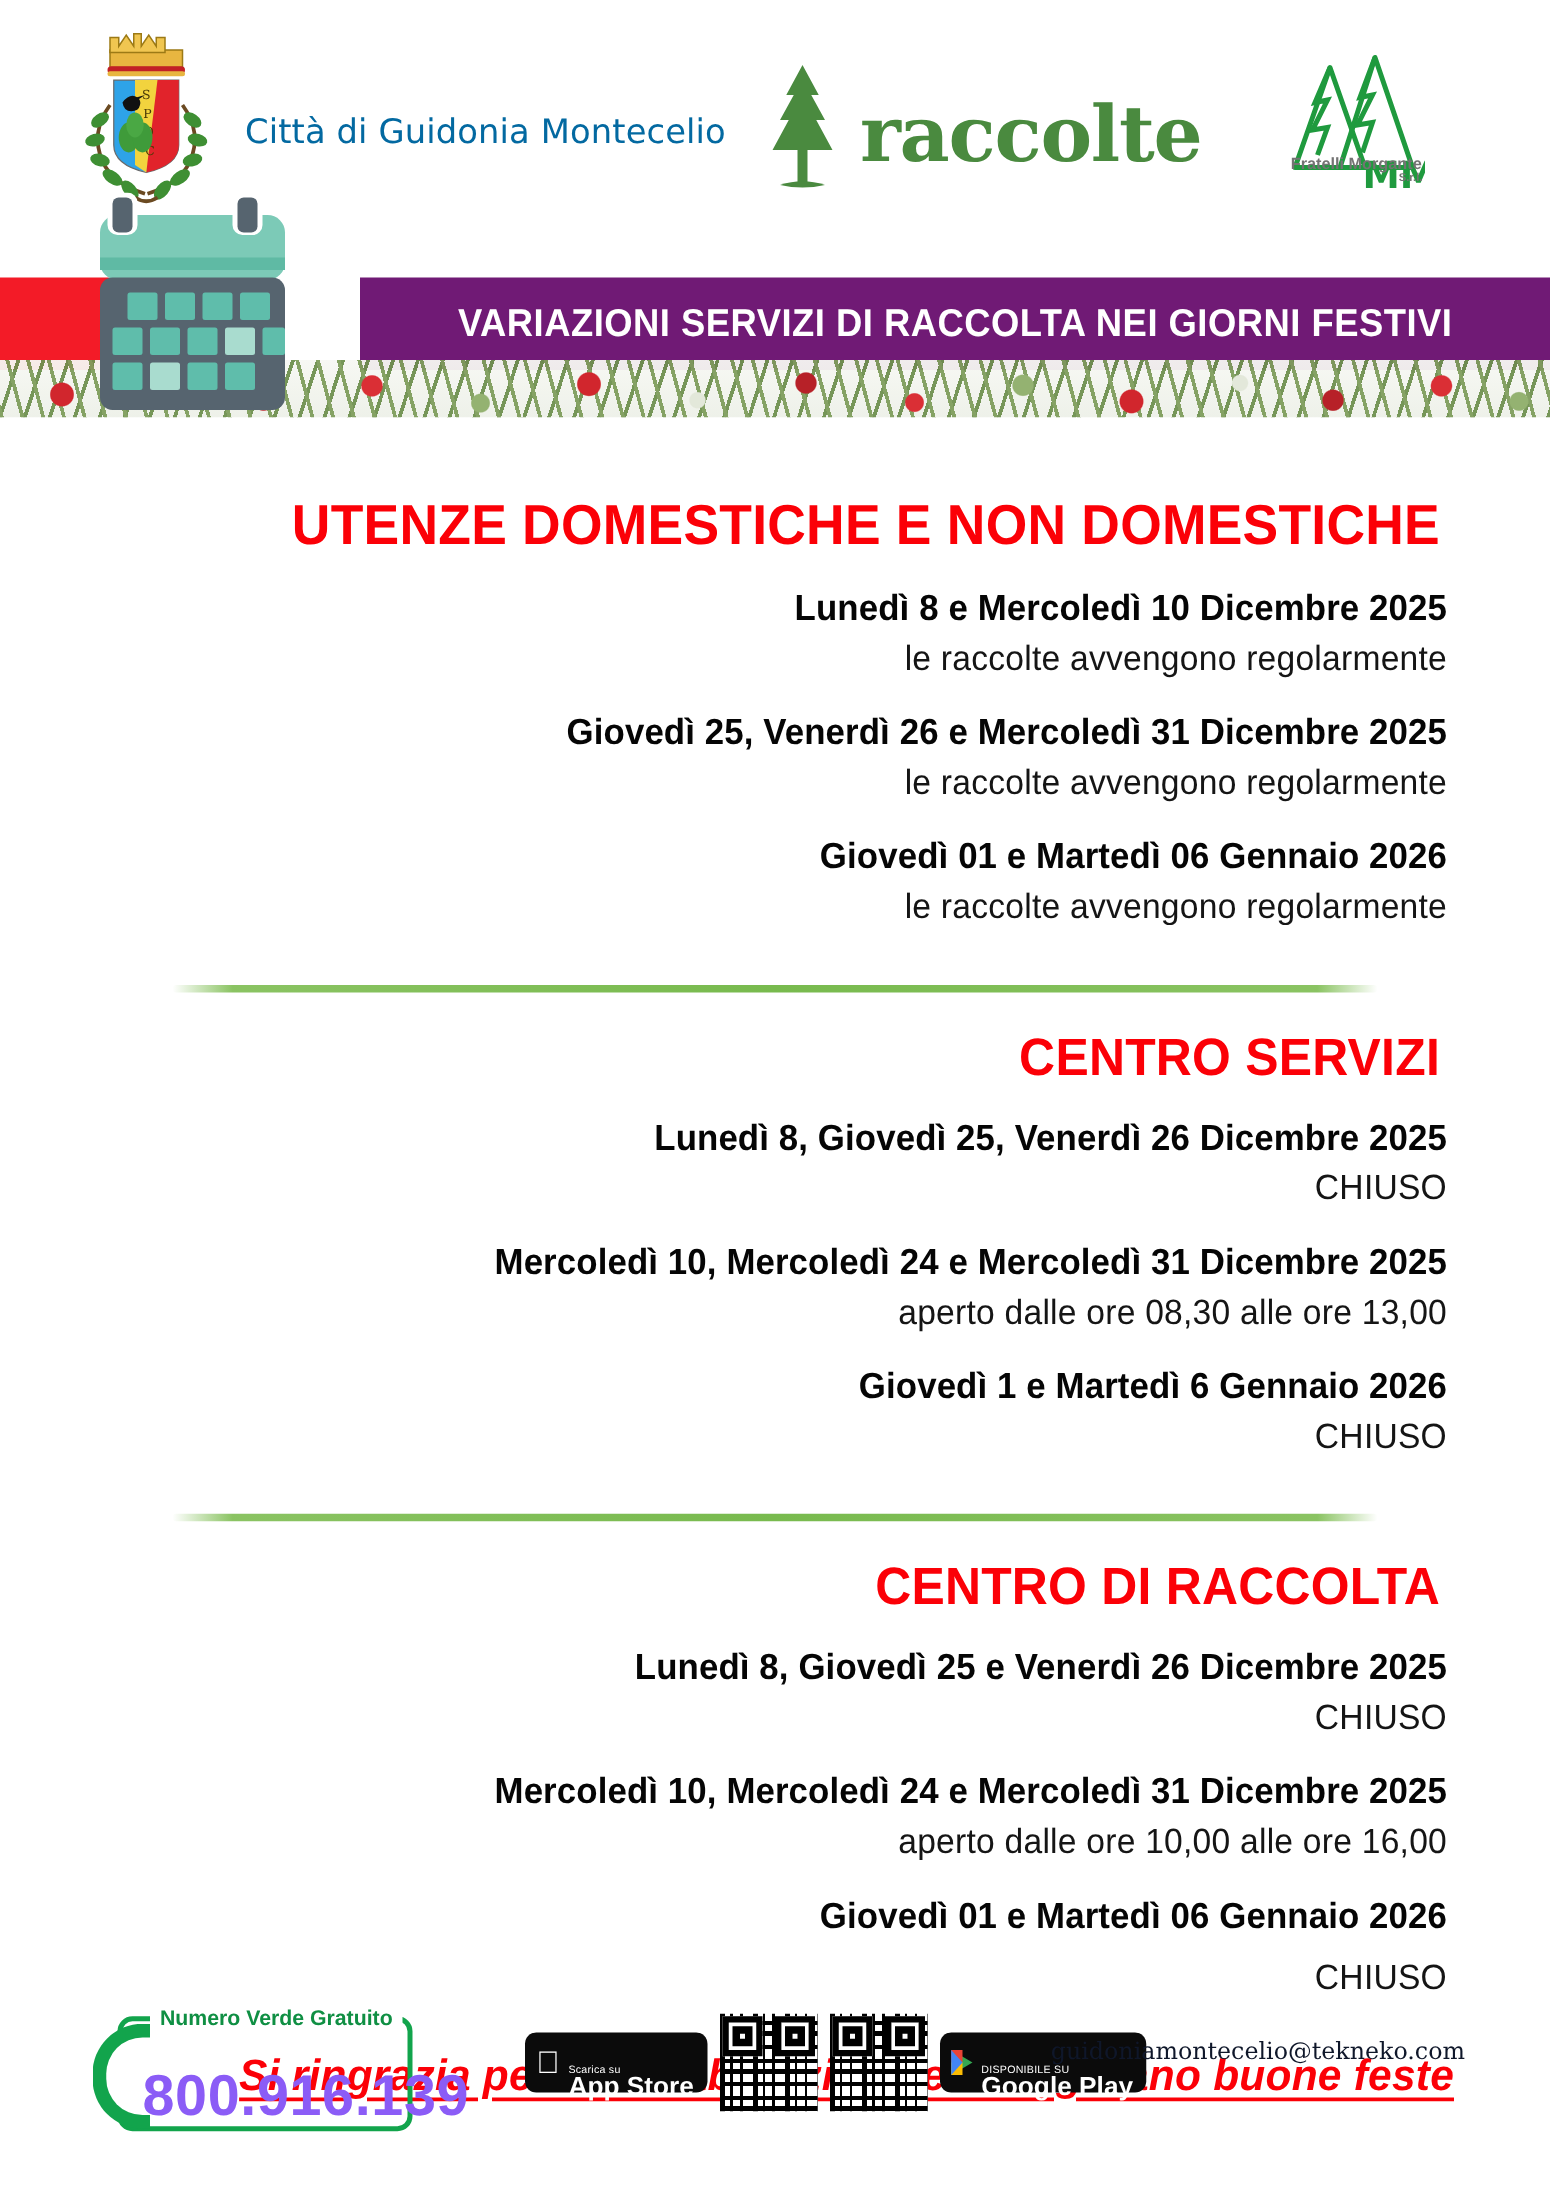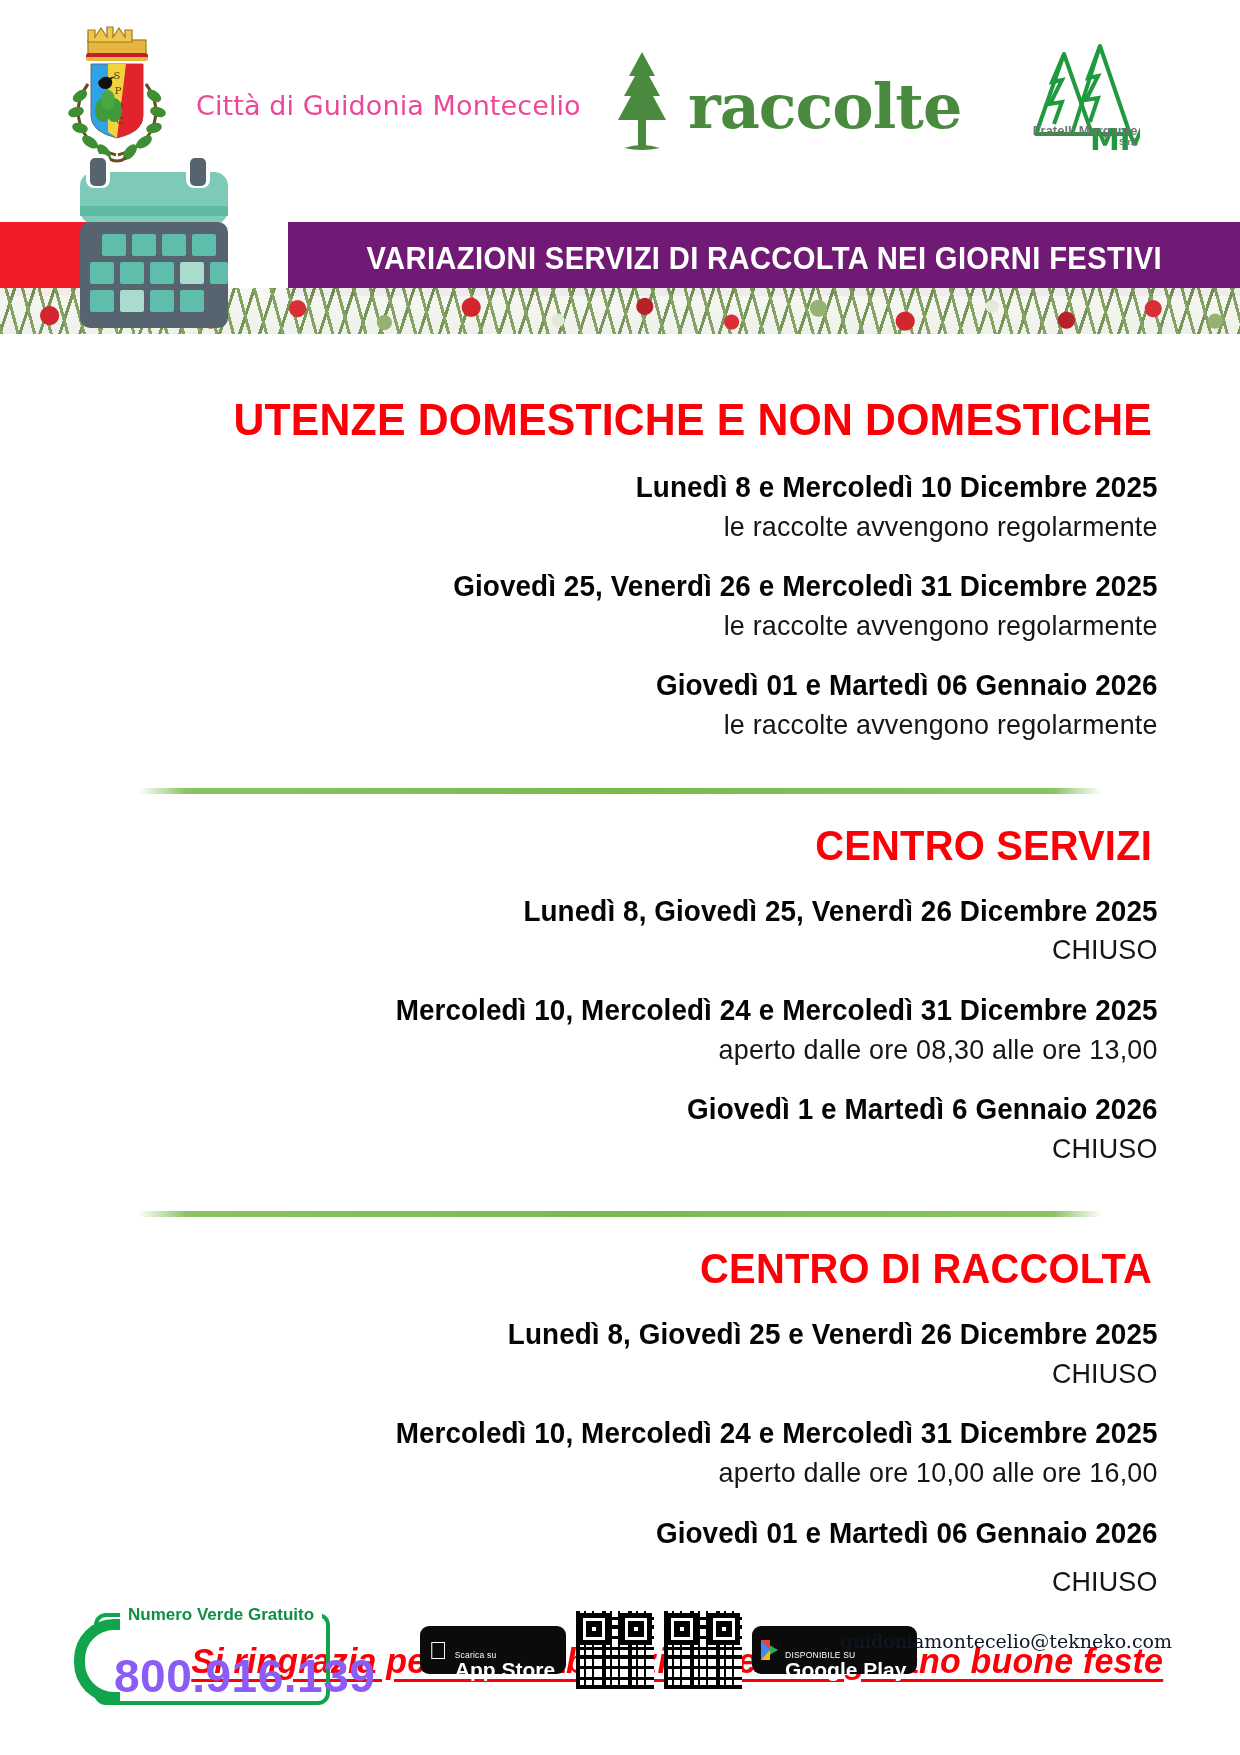--- a/index.html
+++ b/index.html
@@ -38,21 +38,21 @@
     top: 24px;
     width: 118px;
     height: 145px;
   }
 
   .city-name {
     position: absolute;
     left: 196px;
     top: 90px;
     font-size: 27px;
-    color: #ec4899;
+    color: #0369a1;
     font-family: "DejaVu Sans", sans-serif;
     letter-spacing: 0.1px;
     white-space: nowrap;
   }
 
   .tekneko-logo {
     position: absolute;
     left: 610px;
     top: 50px;
     display: flex;

